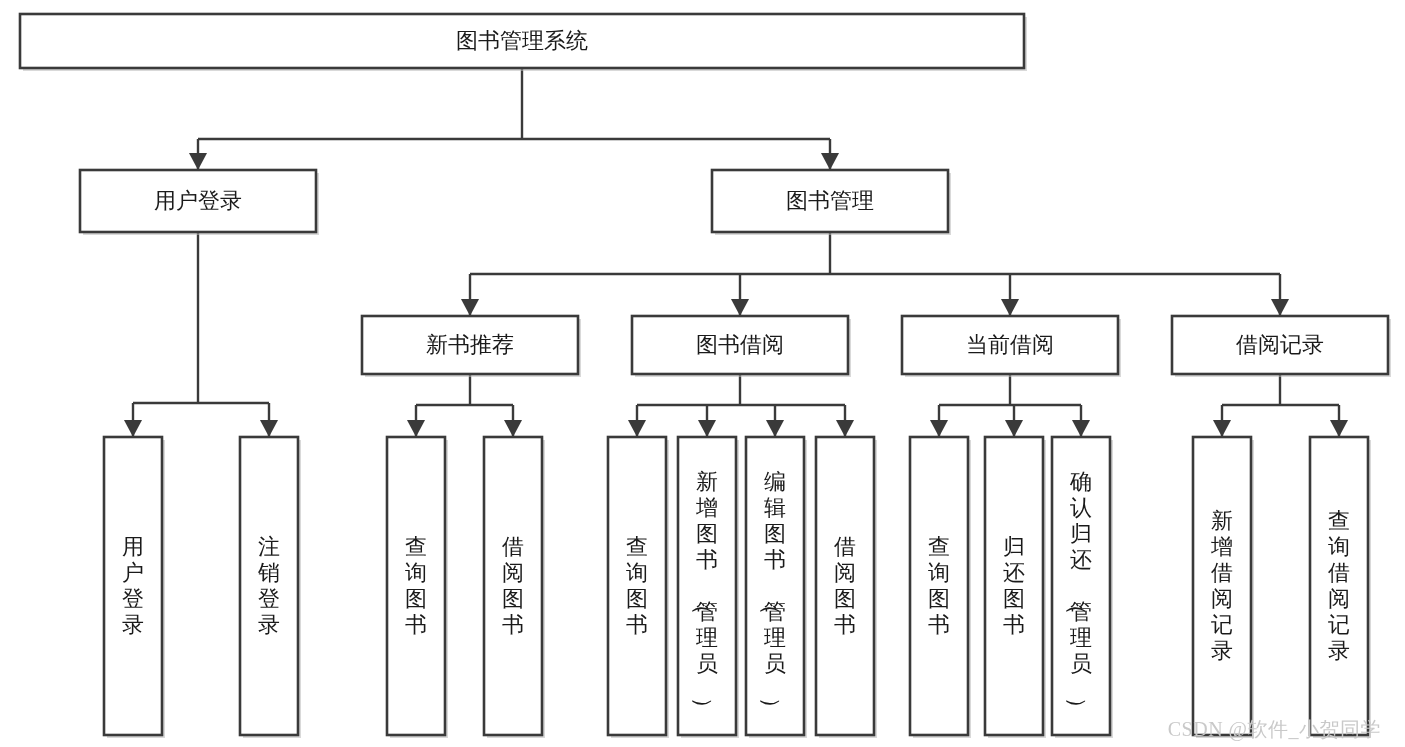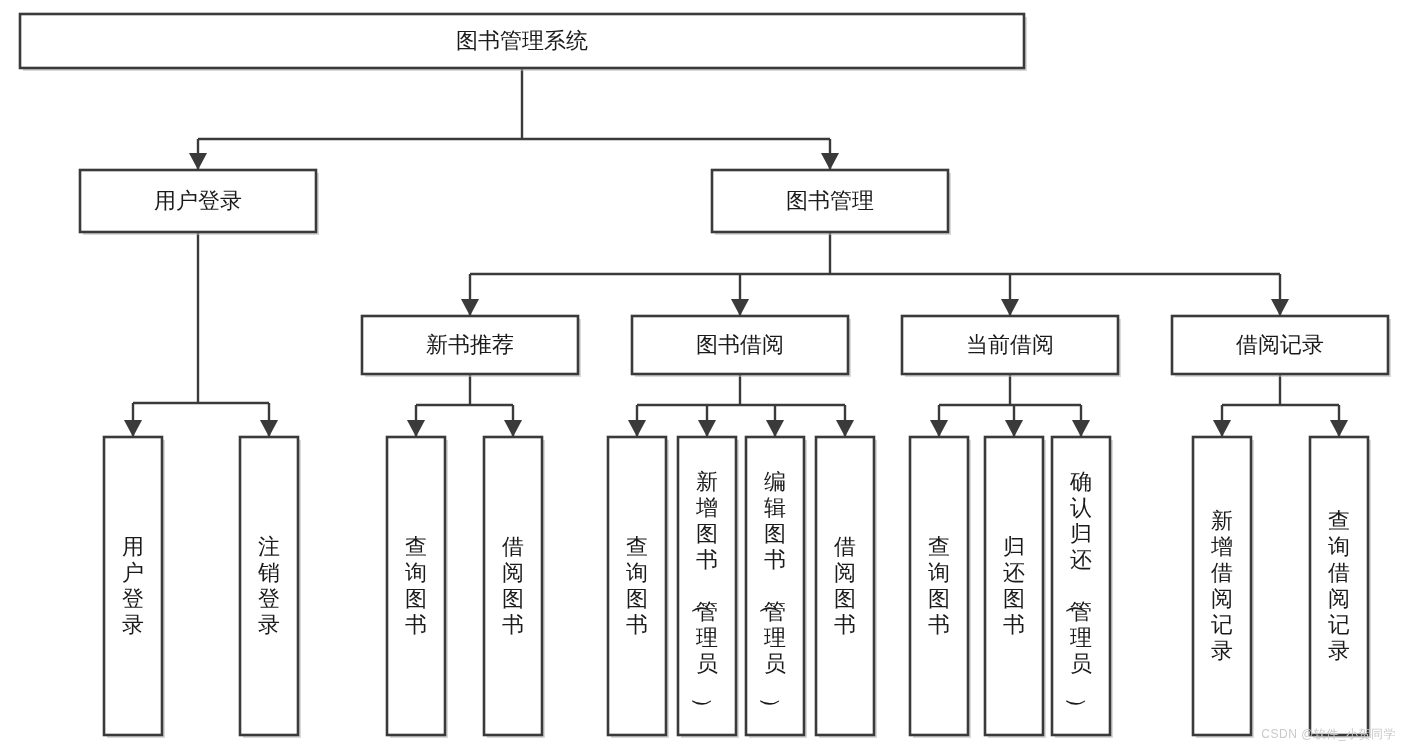--- a/index.html
+++ b/index.html
@@ -54,24 +54,24 @@
     dominant-baseline: middle;
   }
   .node-label-v {
     font-family: "Liberation Sans", "DejaVu Sans", sans-serif;
     font-size: 22px;
     fill: #1a1a1a;
     text-anchor: middle;
   }
   .watermark {
     position: absolute;
-    right: 9px;
+    right: 24px;
     bottom: 4px;
-    font-family: Liberation Sans, sans-serif;
-    font-size: 12px;
+    font-family: Liberation Serif, serif;
+    font-size: 20px;
     color: #c9c9c9;
     letter-spacing: .5px;
     white-space: nowrap;
     user-select: none;
   }
 </style>
 </head>
 <body>
 
 <div id="diagram-root">

